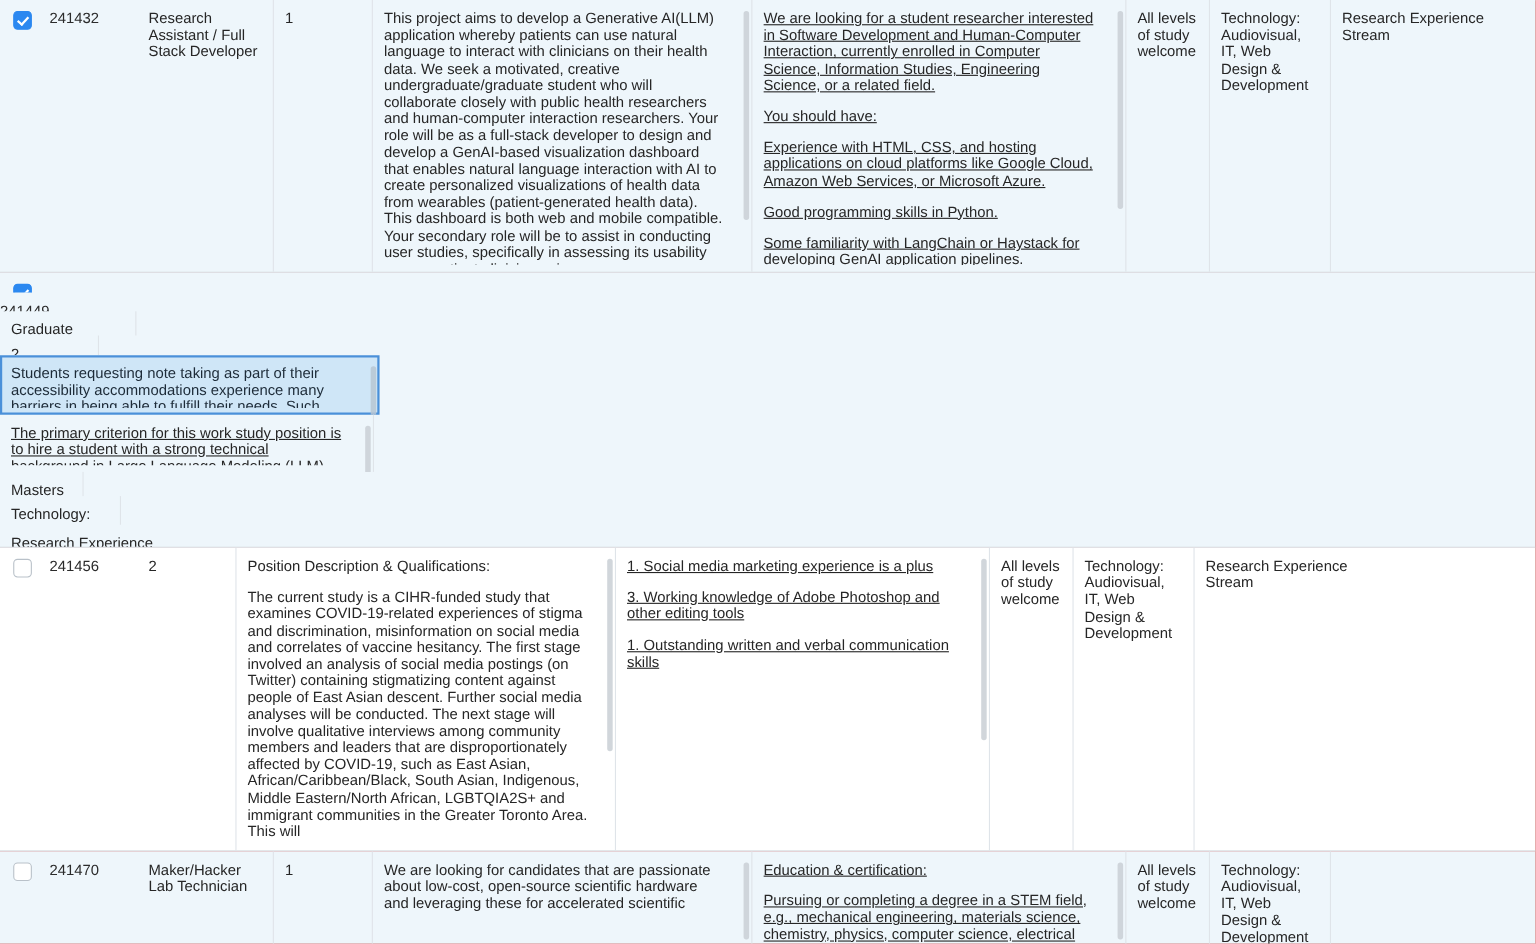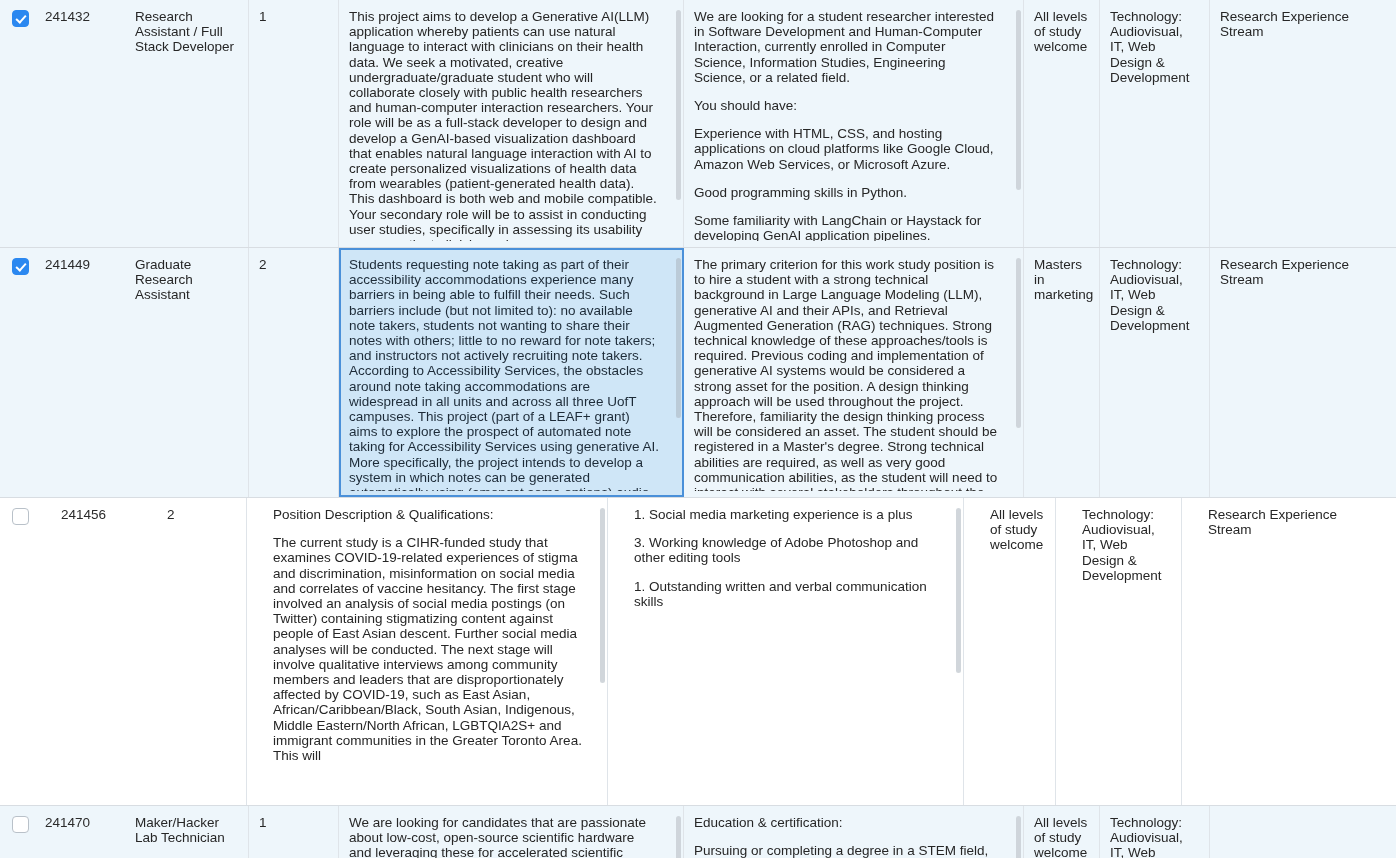--- a/index.html
+++ b/index.html
@@ -34,28 +34,28 @@
     color: #262626;
     overflow: hidden;
     border-right: 1px solid #dfe4e9;
   }
   .cell.last { border-right: none; }
   .c-check   { width: 45px; padding-left: 12px; border-right: none; }
   .c-id      { width: 80px; border-right: none; padding-left: 0; }
   .c-title   { width: 124px; border-right: 1px solid #dfe4e9; }
   .c-num     { width: 90px; }
   .c-desc    { width: 345px; }
-  .c-qual    { width: 340px; }
+  .c-qual    { width: 340px; text-decoration: underline; }
   .c-level   { width: 76px; }
   .c-tech    { width: 110px; }
   .c-stream  { width: 186px; border-right: none; }
 
   .row1 { height: 248px; }
-  .row2 { height: 250px; }
-  .row3 { height: 308px; gap: 16px; }
+  .row2 { height: 250px; flex-direction: column; }
+  .row3 { height: 276px; }
   .row4 { height: 110px; border-bottom: none; }
 
   
   .cbox {
     width: 17px; height: 17px;
     border-radius: 4px;
     border: 1px solid #b9c1c9;
     background: #ffffff;
     display: inline-block;
     position: relative;

